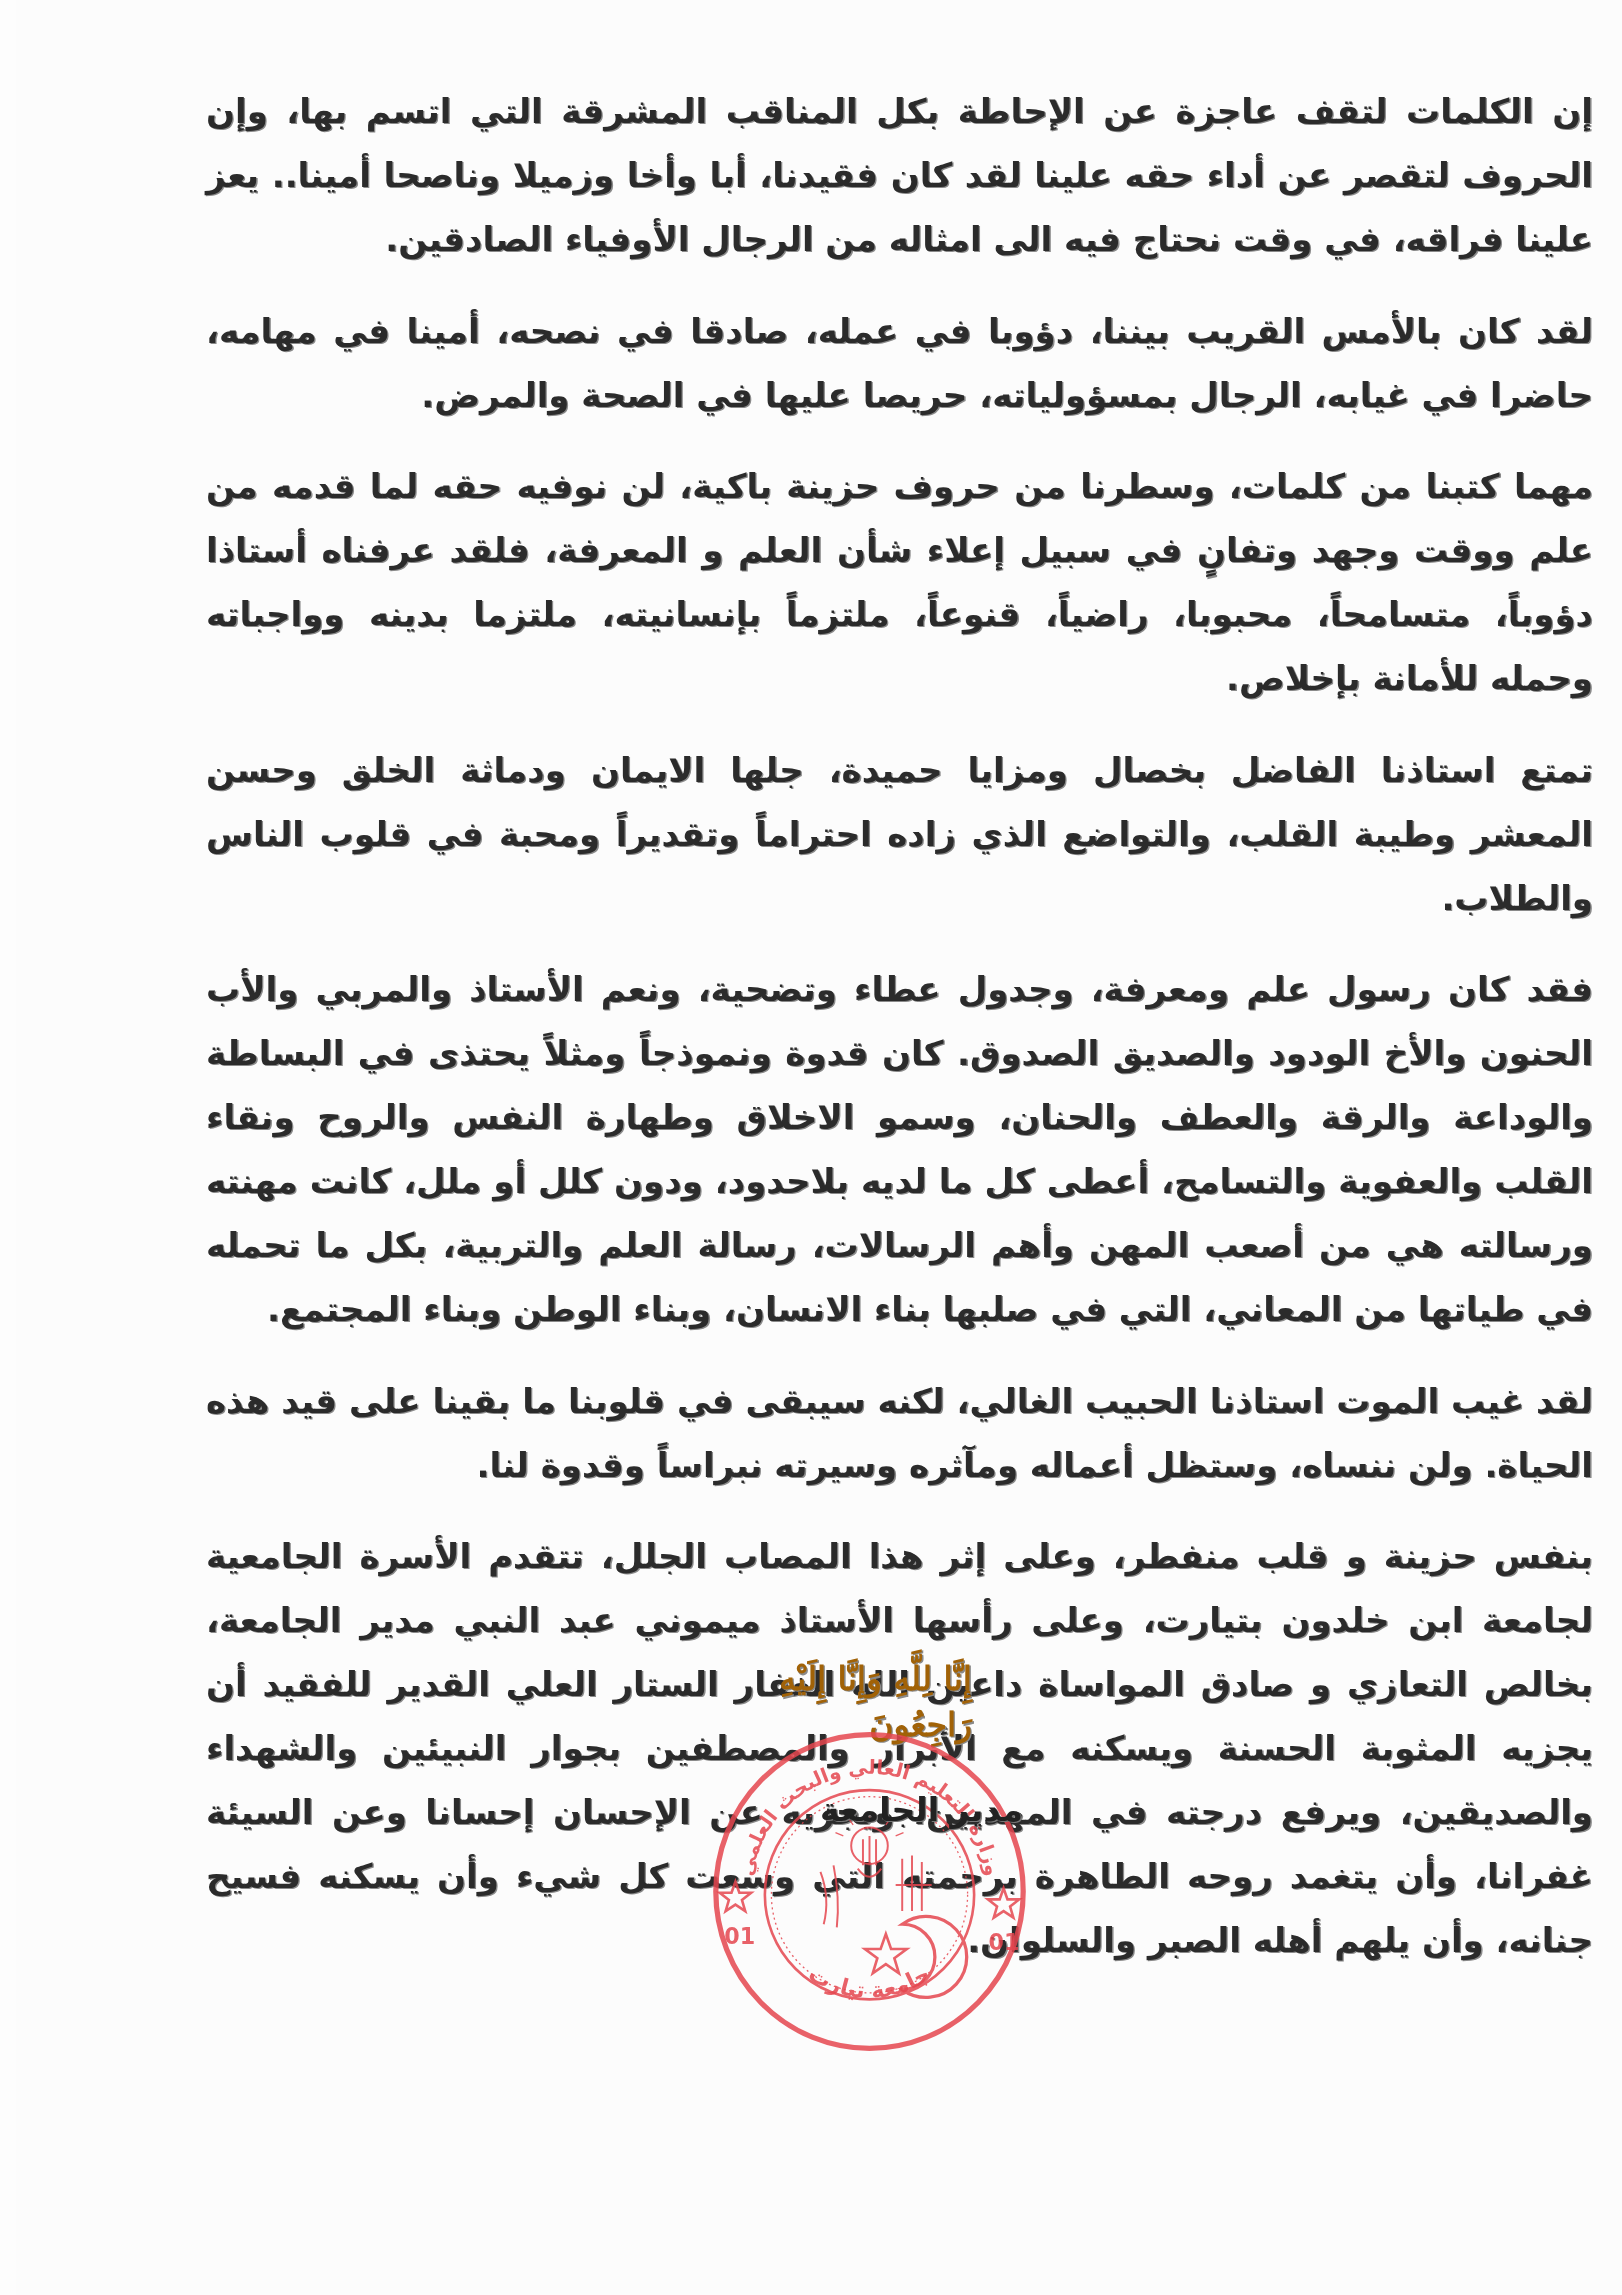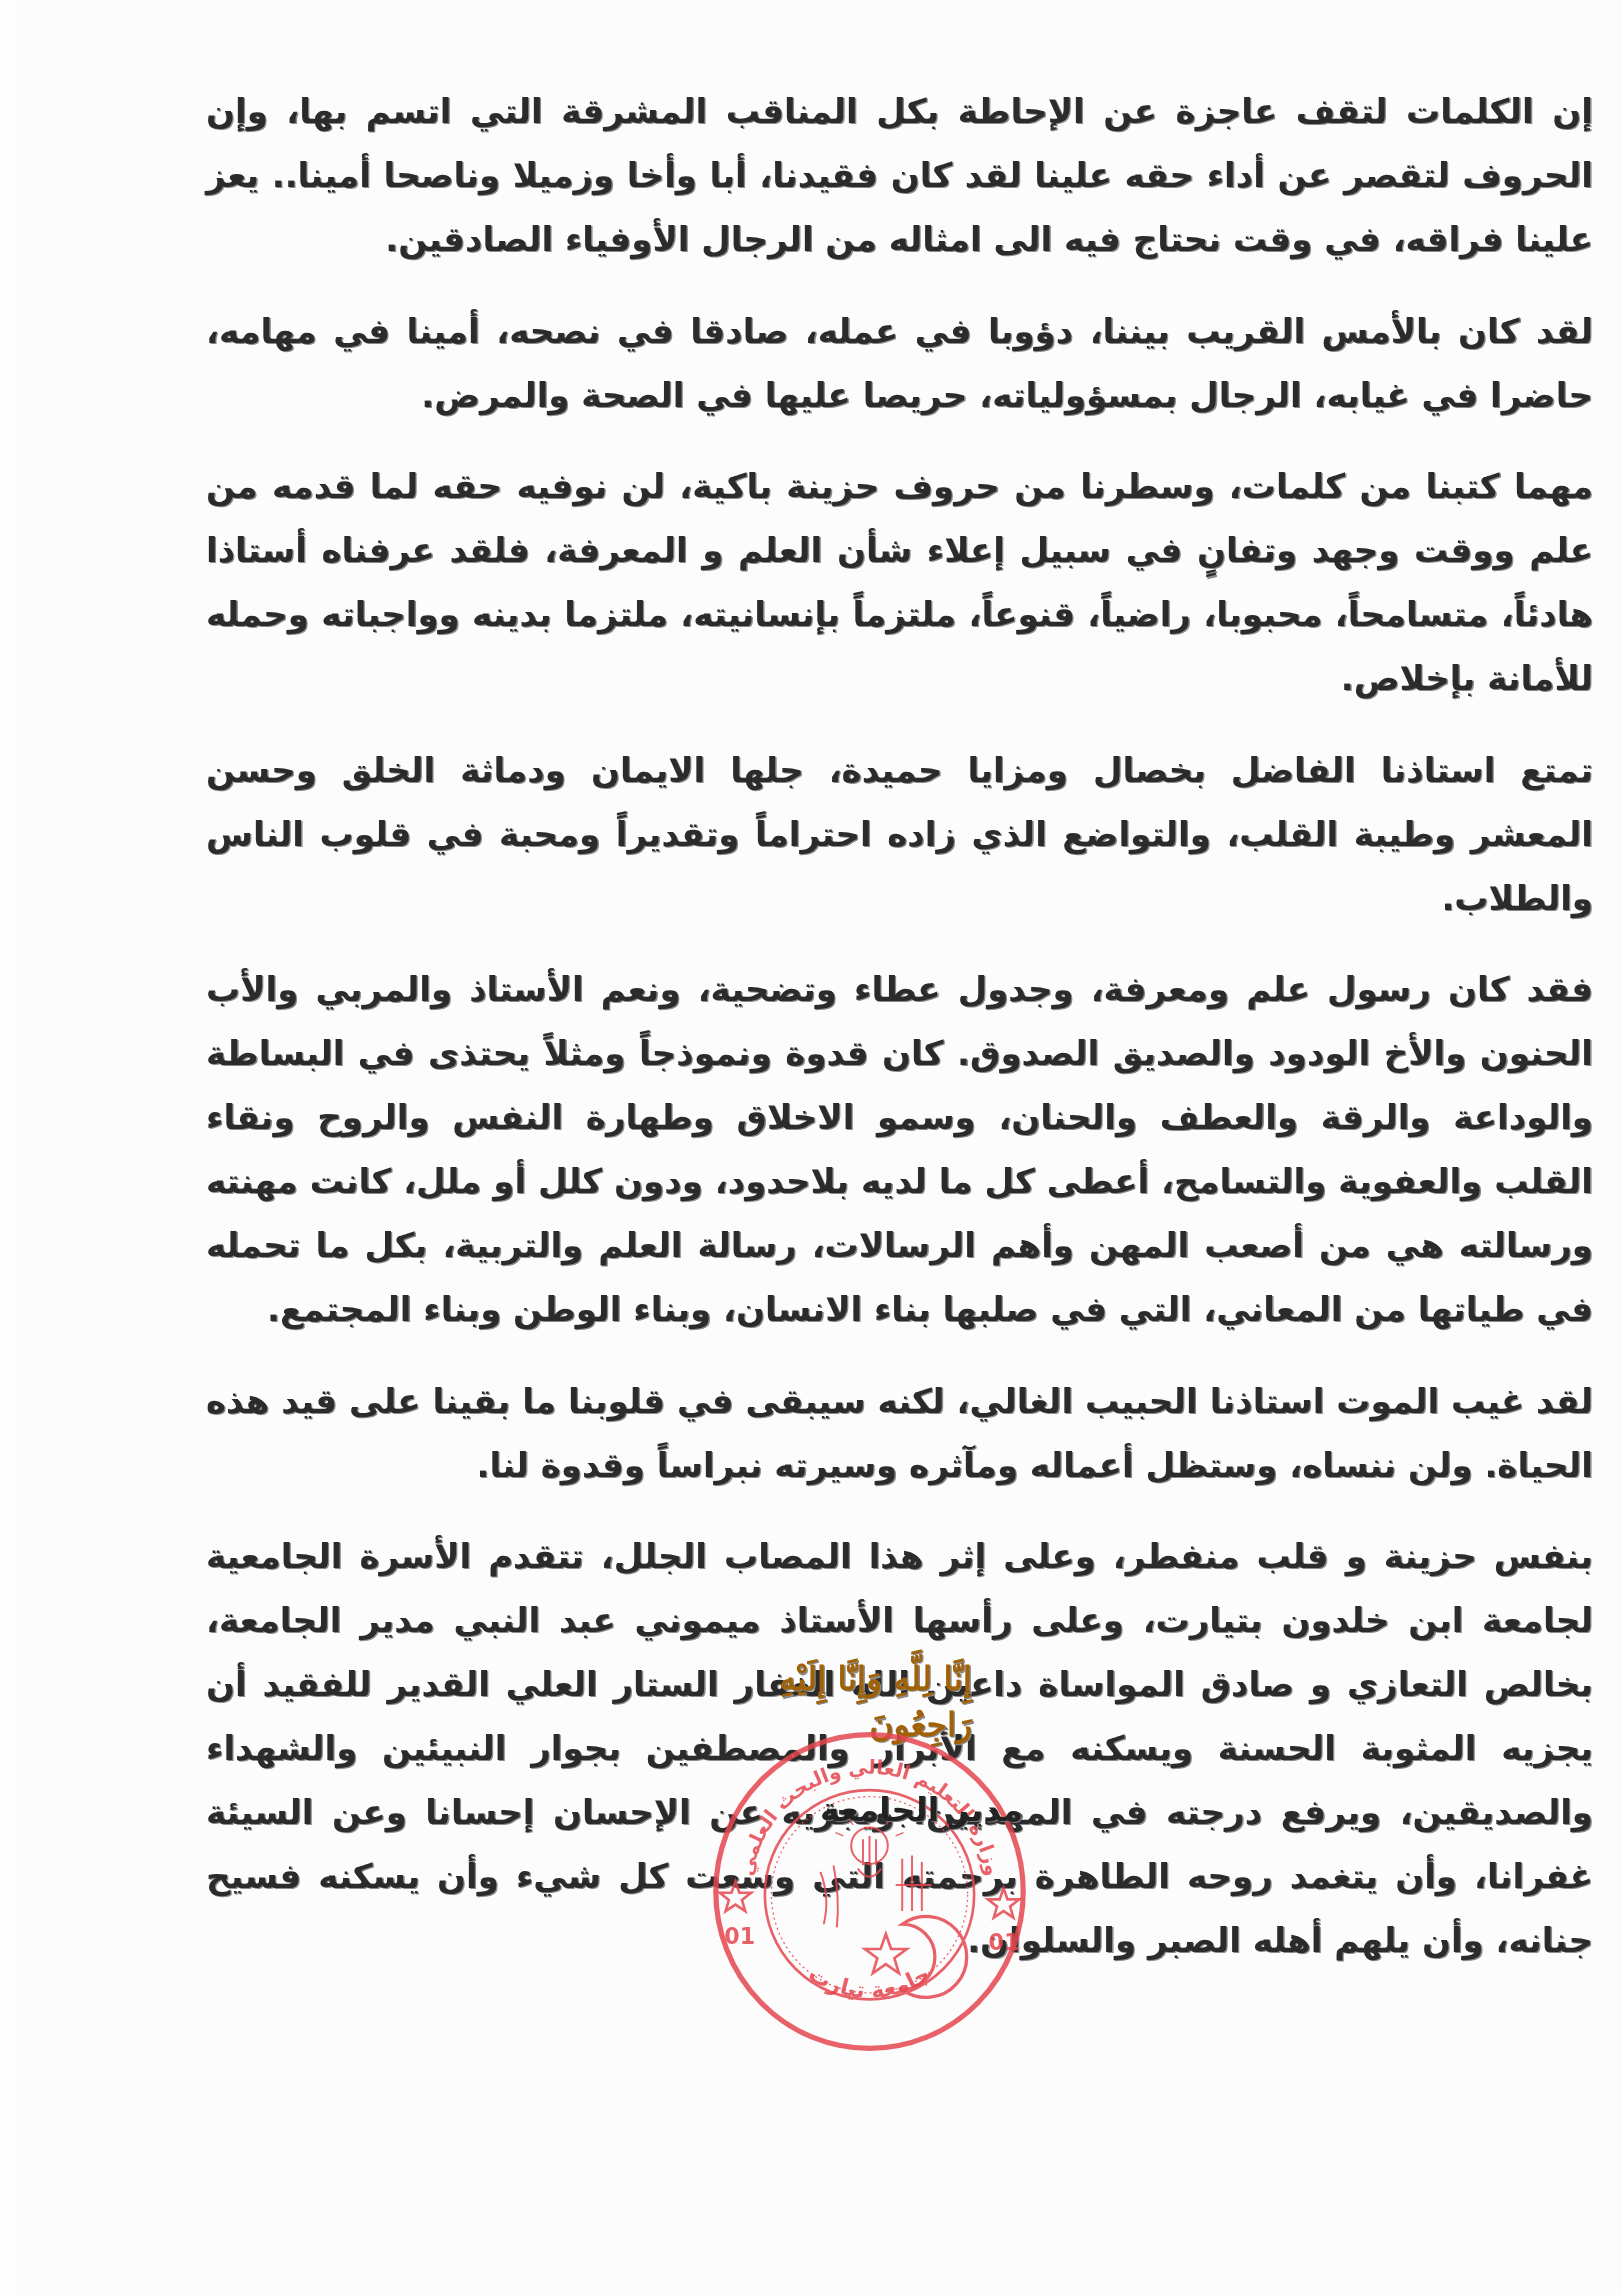--- a/index.html
+++ b/index.html
@@ -79,21 +79,21 @@
     }
   </style>
 </head>
 <body>
 
 <div class="page">
 
   <div class="body-text">
     <p class="para">إن الكلمات لتقف عاجزة عن الإحاطة بكل المناقب المشرقة التي اتسم بها، وإن الحروف لتقصر عن أداء حقه علينا لقد كان فقيدنا، أبا وأخا وزميلا وناصحا أمينا.. يعز علينا فراقه، في وقت نحتاج فيه الى امثاله من الرجال الأوفياء الصادقين.</p>
     <p class="para">لقد كان بالأمس القريب بيننا، دؤوبا في عمله، صادقا في نصحه، أمينا في مهامه، حاضرا في غيابه، الرجال بمسؤولياته، حريصا عليها في الصحة والمرض.</p>
-    <p class="para">مهما كتبنا من كلمات، وسطرنا من حروف حزينة باكية، لن نوفيه حقه لما قدمه من علم ووقت وجهد وتفانٍ في سبيل إعلاء شأن العلم و المعرفة، فلقد عرفناه أستاذا هادئاً، متسامحاً، محبوبا، راضياً، قنوعاً، ملتزماً بإنسانيته، ملتزما بدينه وواجباته وحمله للأمانة بإخلاص.</p>
+    <p class="para">مهما كتبنا من كلمات، وسطرنا من حروف حزينة باكية، لن نوفيه حقه لما قدمه من علم ووقت وجهد وتفانٍ في سبيل إعلاء شأن العلم و المعرفة، فلقد عرفناه أستاذا دؤوباً، متسامحاً، محبوبا، راضياً، قنوعاً، ملتزماً بإنسانيته، ملتزما بدينه وواجباته وحمله للأمانة بإخلاص.</p>
     <p class="para">تمتع استاذنا الفاضل بخصال ومزايا حميدة، جلها الايمان ودماثة الخلق وحسن المعشر وطيبة القلب، والتواضع الذي زاده احتراماً وتقديراً ومحبة في قلوب الناس والطلاب.</p>
     <p class="para">فقد كان رسول علم ومعرفة، وجدول عطاء وتضحية، ونعم الأستاذ والمربي والأب الحنون والأخ الودود والصديق الصدوق. كان قدوة ونموذجاً ومثلاً يحتذى في البساطة والوداعة والرقة والعطف والحنان، وسمو الاخلاق وطهارة النفس والروح ونقاء القلب والعفوية والتسامح، أعطى كل ما لديه بلاحدود، ودون كلل أو ملل، كانت مهنته ورسالته هي من أصعب المهن وأهم الرسالات، رسالة العلم والتربية، بكل ما تحمله في طياتها من المعاني، التي في صلبها بناء الانسان، وبناء الوطن وبناء المجتمع.</p>
     <p class="para">لقد غيب الموت استاذنا الحبيب الغالي، لكنه سيبقى في قلوبنا ما بقينا على قيد هذه الحياة. ولن ننساه، وستظل أعماله ومآثره وسيرته نبراساً وقدوة لنا.</p>
     <p class="para">بنفس حزينة و قلب منفطر، وعلى إثر هذا المصاب الجلل، تتقدم الأسرة الجامعية لجامعة ابن خلدون بتيارت، وعلى رأسها الأستاذ ميموني عبد النبي مدير الجامعة، بخالص التعازي و صادق المواساة داعين الله الغفار الستار العلي القدير للفقيد أن يجزيه المثوبة الحسنة ويسكنه مع الأبرار والمصطفين بجوار النبيئين والشهداء والصديقين، ويرفع درجته في المهديين، ويجزيه عن الإحسان إحسانا وعن السيئة غفرانا، وأن يتغمد روحه الطاهرة برحمته التي وسعت كل شيء وأن يسكنه فسيح جنانه، وأن يلهم أهله الصبر والسلوان.</p>
   </div>
 
   <div class="closing">إِنَّا لِلَّهِ وَإِنَّا إِلَيْهِ رَاجِعُونَ</div>
 
   <svg class="stamp" viewBox="0 0 500 500" xmlns="http://www.w3.org/2000/svg">
     <defs>

